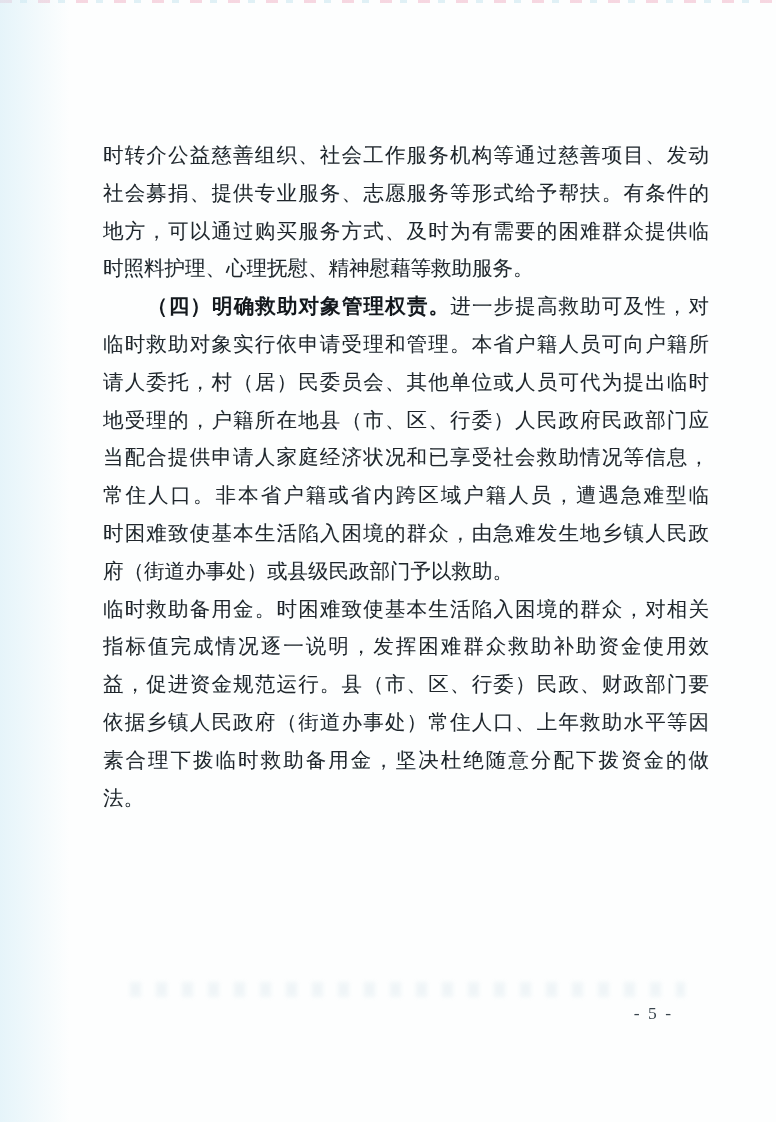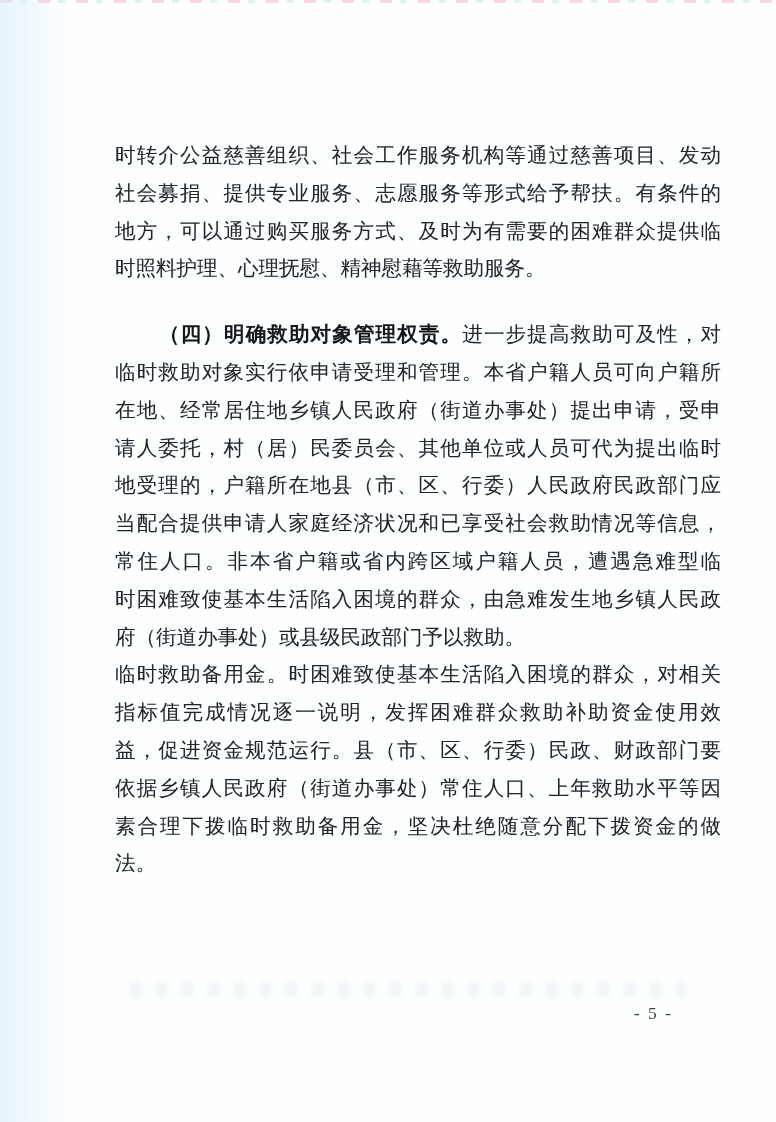--- a/index.html
+++ b/index.html
@@ -31,36 +31,36 @@
     position: absolute; left: 130px; top: 982px; width: 555px; height: 15px;
     background: repeating-linear-gradient(90deg,
       rgba(150,190,205,0.22) 0 11px,
       rgba(255,255,255,0) 11px 26px);
     filter: blur(2px);
     opacity: 0.6;
   }
   
   .content {
     position: absolute;
-    left: 115px; top: 137px; width: 606px;
+    left: 103px; top: 137px; width: 606px;
   }
   .line {
     height: 37.8px; line-height: 37.8px;
     font-size: 20.5px;
     color: #20262b;
     text-align: justify;
     text-align-last: justify;
     overflow: hidden;
     text-shadow: 0.4px 0 0 rgba(90,140,165,0.18);
   }
   .line.end {
     text-align: center;
     text-align-last: left;
   }
-  .line.indent { text-indent: 44px; margin-top: 28px; }
+  .line.indent { text-indent: 44px; }
   .bold { font-weight: bold; color: #14181c; }
   .page-number {
     position: absolute;
     top: 1003px; right: 103px;
     font-size: 17.5px;
     letter-spacing: 2px;
     color: #39454e;
   }
 </style>
 </head>
@@ -70,21 +70,20 @@
   <div class="edge-strip-top"></div>
   <div class="edge-tint-left"></div>
   <div class="ghost-row"></div>
   <div class="content" id="doc-content">
       <div class="line"><span>时转介公益慈善组织、社会工作服务机构等通过慈善项目、发动</span></div>
       <div class="line"><span>社会募捐、提供专业服务、志愿服务等形式给予帮扶。有条件的</span></div>
       <div class="line"><span>地方，可以通过购买服务方式、及时为有需要的困难群众提供临</span></div>
       <div class="line end"><span>时照料护理、心理抚慰、精神慰藉等救助服务。</span></div>
       <div class="line indent"><span class="bold">（四）明确救助对象管理权责。</span><span>进一步提高救助可及性，对</span></div>
       <div class="line"><span>临时救助对象实行依申请受理和管理。本省户籍人员可向户籍所</span></div>
-      <div class="line"><span>在地、经常居住地乡镇人民政府（街道办事处）提出申请，受申</span></div>
       <div class="line"><span>请人委托，村（居）民委员会、其他单位或人员可代为提出临时</span></div>
       <div class="line"><span>地受理的，户籍所在地县（市、区、行委）人民政府民政部门应</span></div>
       <div class="line"><span>当配合提供申请人家庭经济状况和已享受社会救助情况等信息，</span></div>
       <div class="line"><span>常住人口。非本省户籍或省内跨区域户籍人员，遭遇急难型临</span></div>
       <div class="line"><span>时困难致使基本生活陷入困境的群众，由急难发生地乡镇人民政</span></div>
       <div class="line end"><span>府（街道办事处）或县级民政部门予以救助。</span></div>
       <div class="line"><span>临时救助备用金。时困难致使基本生活陷入困境的群众，对相关</span></div>
       <div class="line"><span>指标值完成情况逐一说明，发挥困难群众救助补助资金使用效</span></div>
       <div class="line"><span>益，促进资金规范运行。县（市、区、行委）民政、财政部门要</span></div>
       <div class="line"><span>依据乡镇人民政府（街道办事处）常住人口、上年救助水平等因</span></div>

